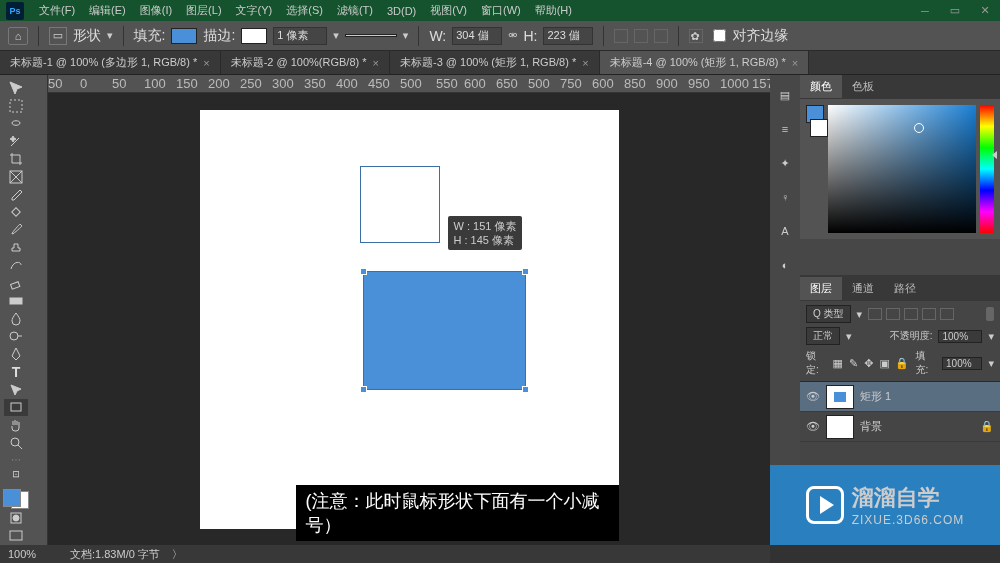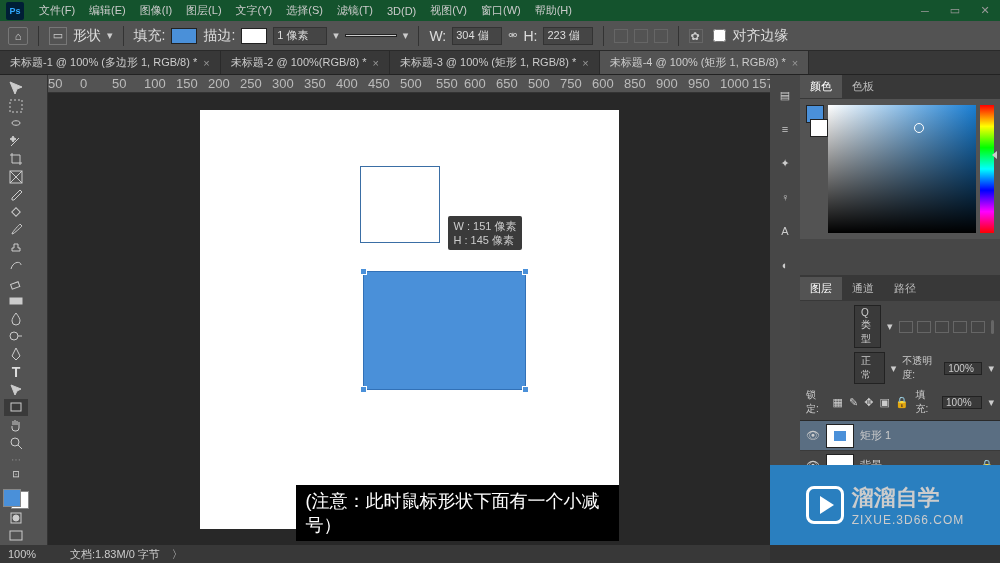--- a/index.html
+++ b/index.html
@@ -70,21 +70,21 @@
 .sample-swatch { width:18px; height:120px; display:flex; flex-direction:column; }
 .sample-swatch div { width:18px; height:18px; border:1px solid #222; }
 .picker-box { flex:1; position:relative; background:linear-gradient(to top,#000,transparent),linear-gradient(to right,#fff,#1a7fd4); }
 .picker-ring { position:absolute; width:10px; height:10px; border:1px solid #fff; border-radius:50%; top:18px; right:52px; }
 .hue-strip { width:14px; height:100%; background:linear-gradient(to bottom,#f00,#ff0,#0f0,#0ff,#00f,#f0f,#f00); position:relative; }
 .hue-handle { position:absolute; right:-3px; top:46px; width:0;height:0;border-top:4px solid transparent;border-bottom:4px solid transparent;border-right:5px solid #ccc; }
 
 .layers-header { height:26px; display:flex; align-items:center; background:#383838;margin-top:36px; }
 .layers-controls { background:#454545; padding:4px 6px; display:flex; flex-direction:column; gap:4px; }
 .lc-row { display:flex; align-items:center; gap:6px; }
-.lc-select { background:#3a3a3a; border:1px solid #222; padding:1px 6px; font-size:10px; color:#ccc;margin-left:48px; }
+.lc-select { background:#3a3a3a; border:1px solid #222; padding:1px 6px; font-size:10px; color:#ccc; }
 .lc-icons { display:flex; gap:4px; }
 .lc-icons span { width:14px; height:12px; border:1px solid #666; }
 .lc-label { font-size:10px; color:#ccc; }
 .lc-val { background:#3a3a3a; border:1px solid #222; width:44px; padding:0 3px; font-size:10px; }
 
 .layer-list { background:#454545; flex:1; border-top:1px solid #2a2a2a; }
 .layer-row { height:30px; display:flex; align-items:center; gap:6px; padding:0 6px; border-bottom:1px solid #3a3a3a; }
 .layer-row.active { background:#5a6e82; }
 .eye { width:14px; text-align:center; }
 .layer-thumb { width:28px; height:24px; border:1px solid #222; background:#fff; display:flex; align-items:center; justify-content:center; }

